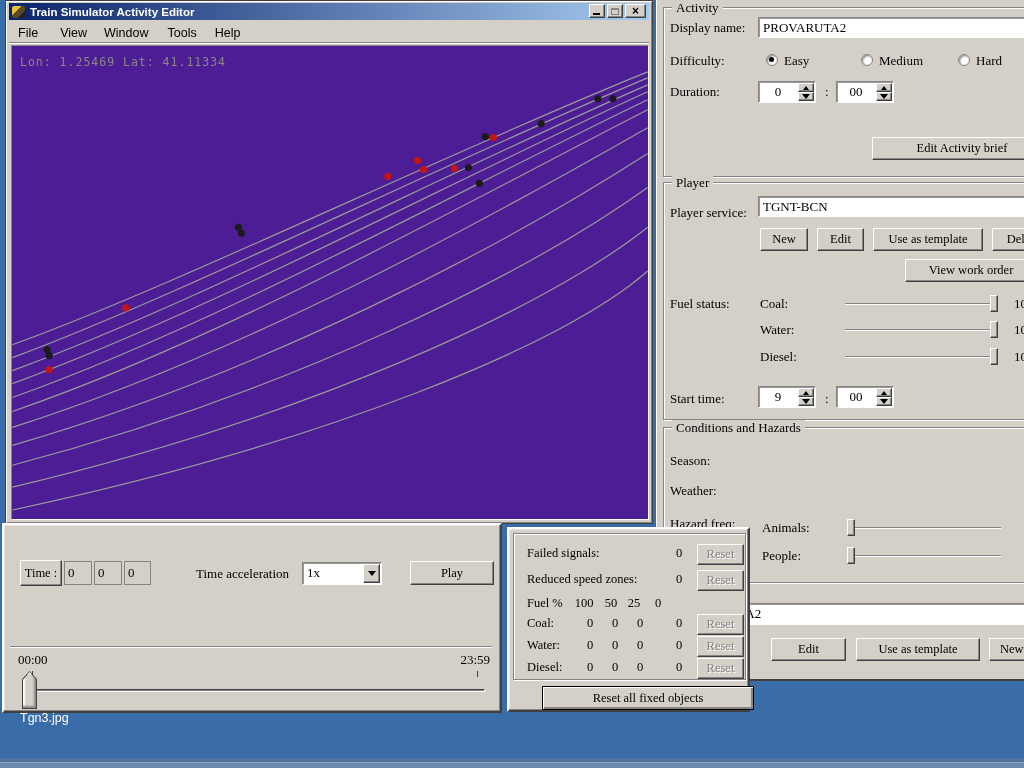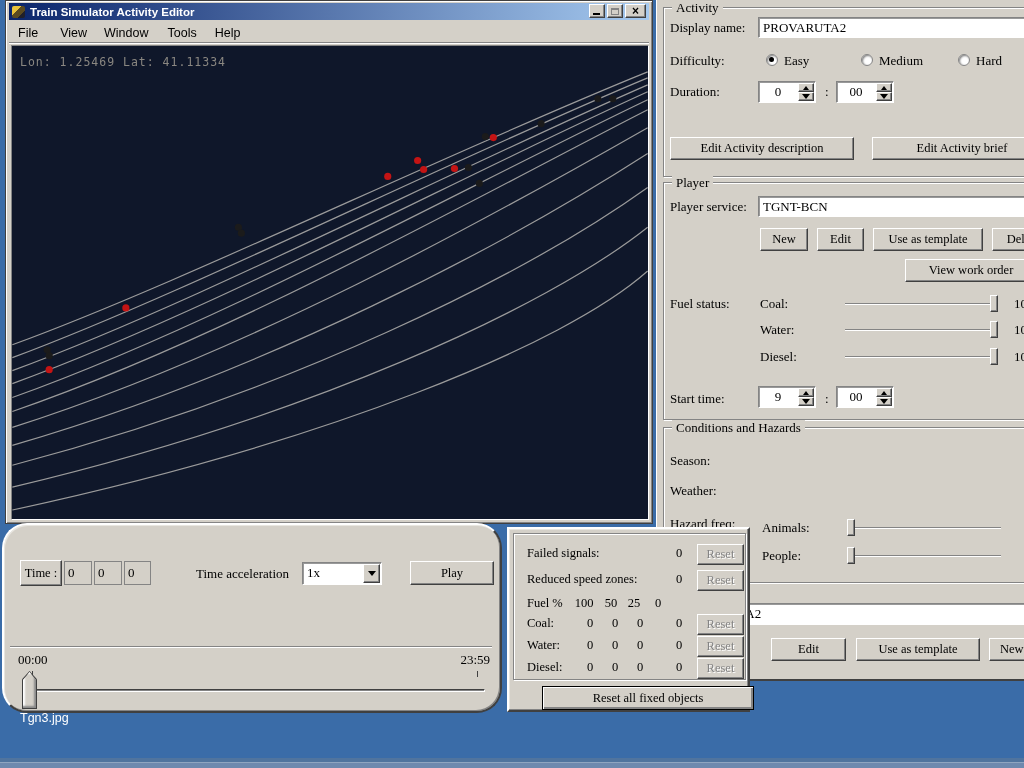--- a/index.html
+++ b/index.html
@@ -65,36 +65,36 @@
   .tbtn.close { width:21px; }
   .glyph-min { position:absolute; left:3px; bottom:2px; width:7px; height:2px; background:#000; }
   .glyph-max { position:absolute; left:3px; top:3px; width:8px; height:7px; border:1px solid #848484; border-top-width:2px; }
   .glyph-close { position:absolute; width:100%; text-align:center; top:-1px; font:bold 12px "Liberation Sans", sans-serif; color:#000; }
   #menubar { position:absolute; left:3px; top:20px; height:20px; right:3px; }
   #menubar span { font:12.5px "Liberation Sans", sans-serif; position:relative; top:2px; }
   #menu-file{margin-left:9px} #menu-view{margin-left:18px} #menu-window{margin-left:13px}
   #menu-tools{margin-left:15px} #menu-help{margin-left:14px}
   #menu-divider { position:absolute; left:3px; right:3px; top:41px; height:0;
            border-top:1px solid #848484; border-bottom:1px solid #ffffff; }
-  #map-area { position:absolute; left:5px; top:44px; width:638px; height:475px; background:#0f172a;
+  #map-area { position:absolute; left:5px; top:44px; width:638px; height:475px; background:#4c1d95;
            border:1px solid; border-color:#848484 #fff #fff #848484; }
   #map-coords { position:absolute; left:8px; top:9px; font:11.5px "DejaVu Sans Mono", monospace;
            color:#8a8781; letter-spacing:1px; }
   #track-svg { position:absolute; left:0; top:0; width:100%; height:100%; }
 
   
   #right-panel { position:absolute; left:656px; top:0; width:368px; height:681px; background:#d4d0c8;
            border-left:1px solid #ffffff; border-bottom:2px solid #404040; overflow:hidden; z-index:2; }
 
   #grp-activity   { left:6px; top:7px;   width:372px; height:170px; }
   #grp-player     { left:6px; top:182px; width:372px; height:238px; }
   #grp-conditions { left:6px; top:427px; width:372px; height:156px; }
 
   
-  #time-panel { left:2px; top:523px; width:500px; height:190px; z-index:3;border-radius:25px; }
+  #time-panel { left:2px; top:523px; width:500px; height:190px; z-index:3; }
   #time-label-box { position:absolute; left:16px; top:35px; width:42px; height:26px;
            display:flex; align-items:center; justify-content:center; font:12.5px "Liberation Serif", serif; }
   .time-val { position:absolute; top:36px; height:24px; border:1px solid #848484;
            font:13px "Liberation Serif", serif; padding:3px 0 0 3px; }
   #divider2 { position:absolute; left:6px; right:8px; top:121px; height:0;
            border-top:1px solid #848484; border-bottom:1px solid #ffffff; }
   .tick { position:absolute; width:1px; height:6px; background:#404040; top:146px; }
   #tl-track { position:absolute; left:23px; top:164px; width:458px; height:3px; background:#848484;
            border:1px solid; border-color:#404040 #fff #fff #404040; }
   #tl-handle { position:absolute; left:18px; top:146px; width:15px; height:38px;
@@ -220,27 +220,26 @@
       <div class="spin">
           <div class="sbtn">
             <div class="arr-up"></div>
           </div>
       <div class="sbtn">
             <div class="arr-down"></div>
           </div>
         </div>
     </div>
 
-    <div class="btn" style="left:6px;top:129px;width:184px;height:23px">Edit Activity description</div>
     <div class="btn" style="left:208px;top:129px;width:180px;height:23px">Edit Activity brief</div>
   </div>
 
   <div class="group" id="grp-player">
     <div class="legend">Player</div>
-    <div class="lbl" style="left:6px;top:16px">Player service:</div>
+    <div class="lbl" style="left:6px;top:22px">Player service:</div>
     <div class="field" style="left:94px;top:13px;width:280px;height:21px">TGNT-BCN</div>
 
     <div class="btn" style="left:96px;top:45px;width:48px;height:23px">New</div>
     <div class="btn" style="left:153px;top:45px;width:47px;height:23px">Edit</div>
     <div class="btn" style="left:209px;top:45px;width:110px;height:23px">Use as template</div>
     <div class="btn" style="left:328px;top:45px;width:62px;height:23px">Delete</div>
     <div class="btn" style="left:241px;top:76px;width:132px;height:23px">View work order</div>
 
     <div class="lbl" style="left:6px;top:113px">Fuel status:</div>
     <div class="lbl" style="left:96px;top:113px">Coal:</div>

